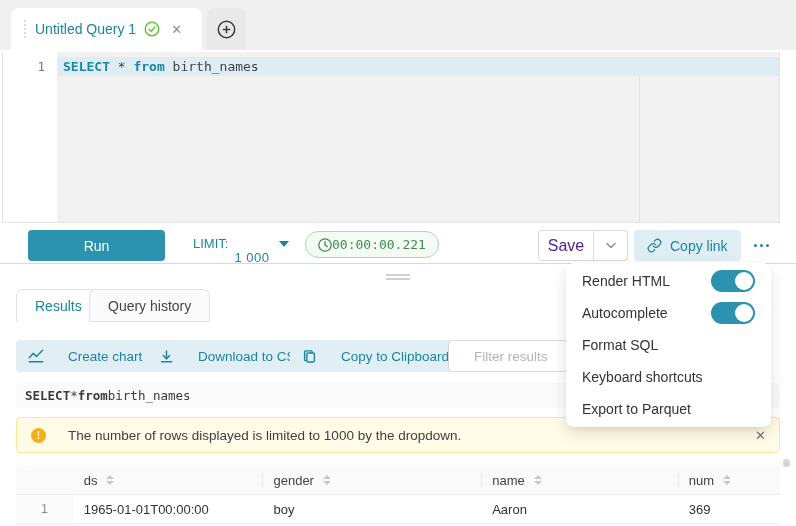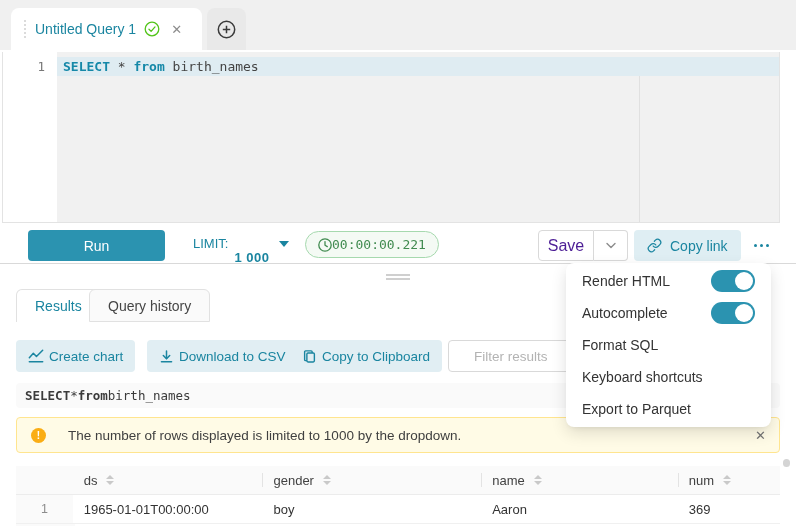--- a/index.html
+++ b/index.html
@@ -31,21 +31,21 @@
   .kw { color:#1588a8; font-weight:bold; }
   .ruler { position:absolute; left:636px; top:24px; bottom:0; width:1px; background:#e0e0e0; }
 
   
   .toolbar { position:absolute; left:0; top:223px; width:796px; height:41px; background:#fff;
              border-bottom:1px solid #d9d9d9; }
   .run-btn { position:absolute; left:28px; top:7px; width:137px; height:31px; background:#2b93b0;
              border:none; border-radius:4px; color:#fff; font-size:14px; font-family:inherit; cursor:pointer; }
   .limit { position:absolute; left:193px; top:0; height:41px; display:flex; align-items:center; gap:6px;
            color:#1a85a0; font-size:13px; cursor:pointer; }
-  .limit .val { font-weight:bold; letter-spacing:0.5px;margin-top:28px; }
+  .limit .val { font-weight:normal; letter-spacing:0.5px;margin-top:28px; }
   .caret-down { width:0; height:0; border-left:5px solid transparent; border-right:5px solid transparent;
                 border-top:6px solid #1a85a0; margin-left:4px; }
   .timer { position:absolute; left:305px; top:8px; height:27px; padding:0 12px; display:flex; align-items:center;
            background:#f4faf4; border:1px solid #a6d9ae; border-radius:14px; }
   .timer span { font-family:"DejaVu Sans Mono", monospace; font-size:13px; color:#418b50; }
   .save-group { position:absolute; left:538px; top:7px; height:31px; display:flex; }
   .save-main { width:56px; height:31px; background:#fff; border:1px solid #d9d9d9; border-radius:4px 0 0 4px;
                font-size:16px; color:#4c1d95; font-family:inherit; cursor:pointer; }
   .save-caret { width:34px; height:31px; background:#fff; border:1px solid #d9d9d9; border-left:none;
                 border-radius:0 4px 4px 0; display:flex; align-items:center; justify-content:center; cursor:pointer; }
@@ -61,21 +61,21 @@
   .splitter i { height:2px; background:#cfcfcf; }
 
   
   .rtab { position:absolute; top:289px; height:33px; display:flex; align-items:center; padding:0 18px;
           font-size:14px; border-radius:6px 6px 0 0; cursor:pointer; }
   .rtab.active { left:16px; background:#fff; border:1px solid #e1e1e1; border-bottom:none; color:#1a85a0; }
   .rtab.inactive { left:89px; background:#fafafa; border:1px solid #e1e1e1; color:#454545;align-items:center; }
 
   
   .action-btn { position:absolute; top:340px; height:32px; padding:0 12px; background:#e1eef3; border:none;
-                border-radius:4px; display:flex; align-items:center; gap:5px; color:#1a85a0;
+                border-radius:4px; display:flex; align-items:center; gap:24px; color:#1a85a0;
                 font-size:13.5px; font-family:inherit; cursor:pointer; }
   .filter-input { position:absolute; left:448px; top:340px; width:157px; height:32px; border:1px solid #d9d9d9;
                   border-radius:4px; padding:0 25px; font-size:13.5px; font-family:inherit; color:#333; outline:none; }
   .filter-input::placeholder { color:#b3b3b3; }
 
   
   .sql-preview { position:absolute; left:16px; top:383px; width:764px; height:25px; background:#fafafa;
                  border-radius:4px; display:flex; align-items:center; padding:0 9px;
                  font-family:"DejaVu Sans Mono", monospace; font-size:12.5px; color:#3b3b3b; white-space:pre; }
   .sql-preview b { font-weight:bold; }

